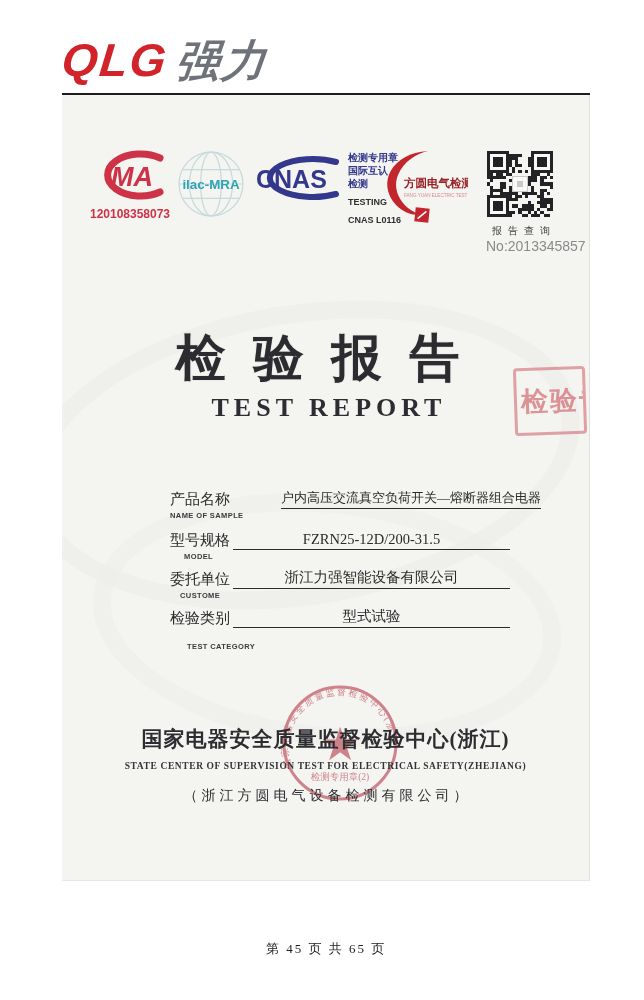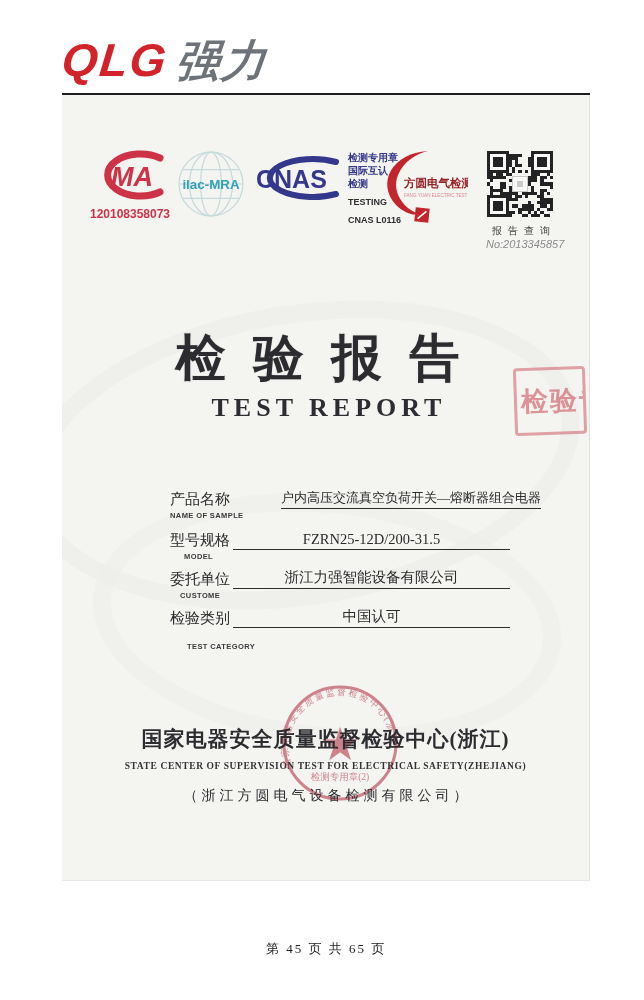--- a/index.html
+++ b/index.html
@@ -31,21 +31,21 @@
   .ilac  { left:114px; top:54px; width:70px; }
   .cnas  { left:184px; top:58px; width:100px; }
   .cnas-side { position:absolute; left:286px; top:56px; width:70px; text-align:left;
                font-family:"Liberation Sans",sans-serif; }
   .cnas-side .cn { font-size:10px; color:#34388c; line-height:13px; font-weight:bold; }
   .cnas-side .en { font-size:9px; color:#2e2e31; line-height:12px; font-weight:bold; margin-top:6px; }
   .fy    { left:304px; top:52px; width:102px; }
   .qrblk { left:424px; top:56px; width:68px; }
   .qr-caption { margin-top:3px; font-size:10px; color:#3c3c3e; letter-spacing:6px; padding-left:6px;
                 font-family:"Liberation Sans",sans-serif; white-space:nowrap; }
-  .qr-number  { font-size:11px; color:#8a8a8c; font-family:"Liberation Sans",sans-serif;font-style:italic; }
+  .qr-number  { font-size:14px; color:#8a8a8c; font-family:"Liberation Sans",sans-serif; }
   
   .title-cn { position:absolute; left:0; right:0; top:230px; text-align:center;
               font-size:50px; font-weight:bold; color:#2b2b30; letter-spacing:28px; padding-left:12px;
               text-shadow:0 0 1px rgba(40,40,45,.4); }
   .title-en { position:absolute; left:0; right:0; top:298px; text-align:center;
               font-size:26px; font-weight:bold; color:#2c2c33; letter-spacing:5px; padding-left:7px; }
   .title-stamp { position:absolute; left:452px; top:272px; width:72px; height:68px;
                  border:3px solid rgba(202,78,88,.5); border-radius:4px; transform:rotate(-2deg);
                  color:rgba(202,78,88,.58); font-size:27px; font-weight:bold; line-height:62px;
                  white-space:nowrap; overflow:hidden; padding-left:4px; letter-spacing:2px; }
@@ -302,21 +302,21 @@
   <div class="fsub s2">MODEL</div>
 
   <div class="frow r3">
     <span class="flabel">委托单位</span>
     <span class="fvalue">浙江力强智能设备有限公司</span>
   </div>
   <div class="fsub s3">CUSTOME</div>
 
   <div class="frow r4">
     <span class="flabel">检验类别</span>
-    <span class="fvalue">中国认可</span>
+    <span class="fvalue">型式试验</span>
   </div>
   <div class="fsub s4">TEST CATEGORY</div>
 
   <svg class="footer-stamp" viewBox="0 0 124 124">
     <circle cx="62" cy="62" r="56" fill="none" stroke="#cf6b77" stroke-width="3"></circle>
     <defs>
         <path id="stampArc" d="M 14,86 A 52,52 0 1 1 110,86" fill="none"></path>
       </defs>
     <text font-size="9" fill="#cf6b77" letter-spacing="2"><textPath href="#stampArc">国家电器安全质量监督检验中心(浙江)</textPath></text>
     <text x="62" y="79" text-anchor="middle" font-size="46" fill="#cf6b77">★</text>

